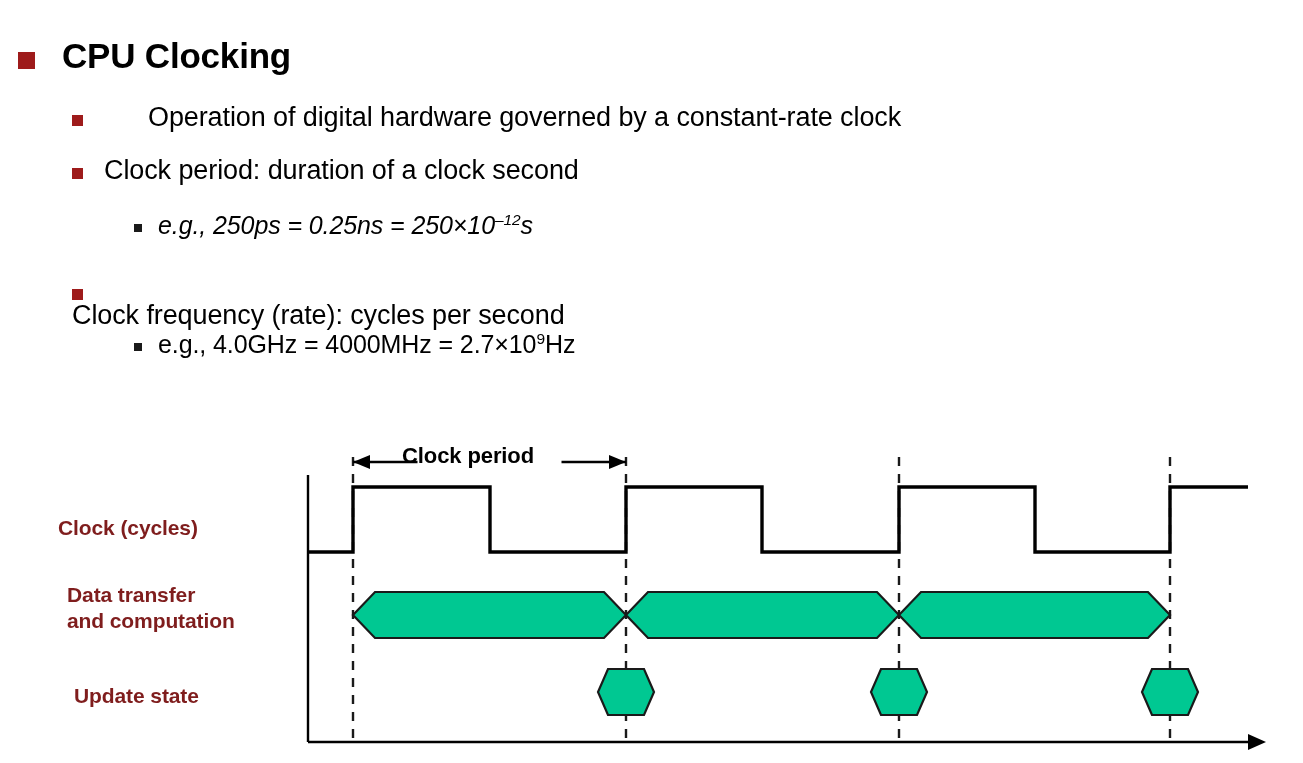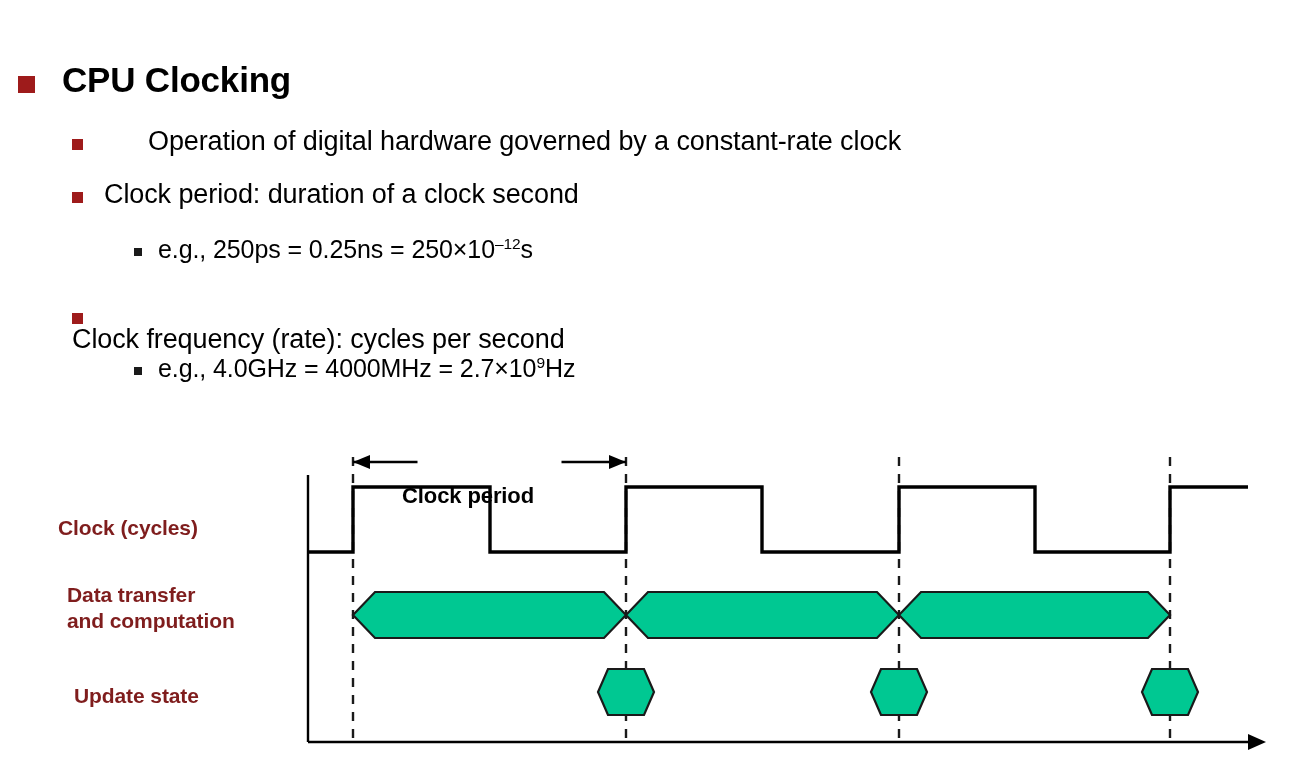--- a/index.html
+++ b/index.html
@@ -22,21 +22,20 @@
     position: absolute;
     left: 0; top: 0;
     width: 1303px;
   }
 
   .row {
     display: flex;
     align-items: flex-start;
     position: absolute;
     white-space: nowrap;
-    margin-top: 24px;
   }
 
   .marker {
     flex: 0 0 auto;
     display: inline-block;
   }
 
   
   .lvl1 { left: 18px; top: 36px; }
   .lvl1 .marker {
@@ -84,21 +83,21 @@
   }
 
   .txt sup {
     font-size: 0.62em;
     vertical-align: super;
     line-height: 0;
   }
 
   .r2 { top: 102px; gap: 44px; }
   .r3 { top: 155px; }
-  .r4 { top: 211px; }
+  .r4 { top: 211px; font-style: italic; }
   .r5 { top: 276px; flex-direction: column; }
   .r6 { top: 330px; }
 
   
   #timing-diagram {
     position: absolute;
     left: 0;
     top: 425px;
     width: 1303px;
     height: 338px;
@@ -119,21 +118,20 @@
 
   #lbl-period {
     position: absolute;
     left: 402px;
     top: 18px;
     font-size: 22px;
     font-weight: bold;
     color: #000000;
     white-space: nowrap;
     letter-spacing: -0.1px;
-    margin-top: 40px;
   }
 </style>
 </head>
 <body>
 
 <div class="slide-body">
 
   <div class="row lvl1">
     <span class="marker"></span>
     <span class="txt">CPU Clocking</span>

